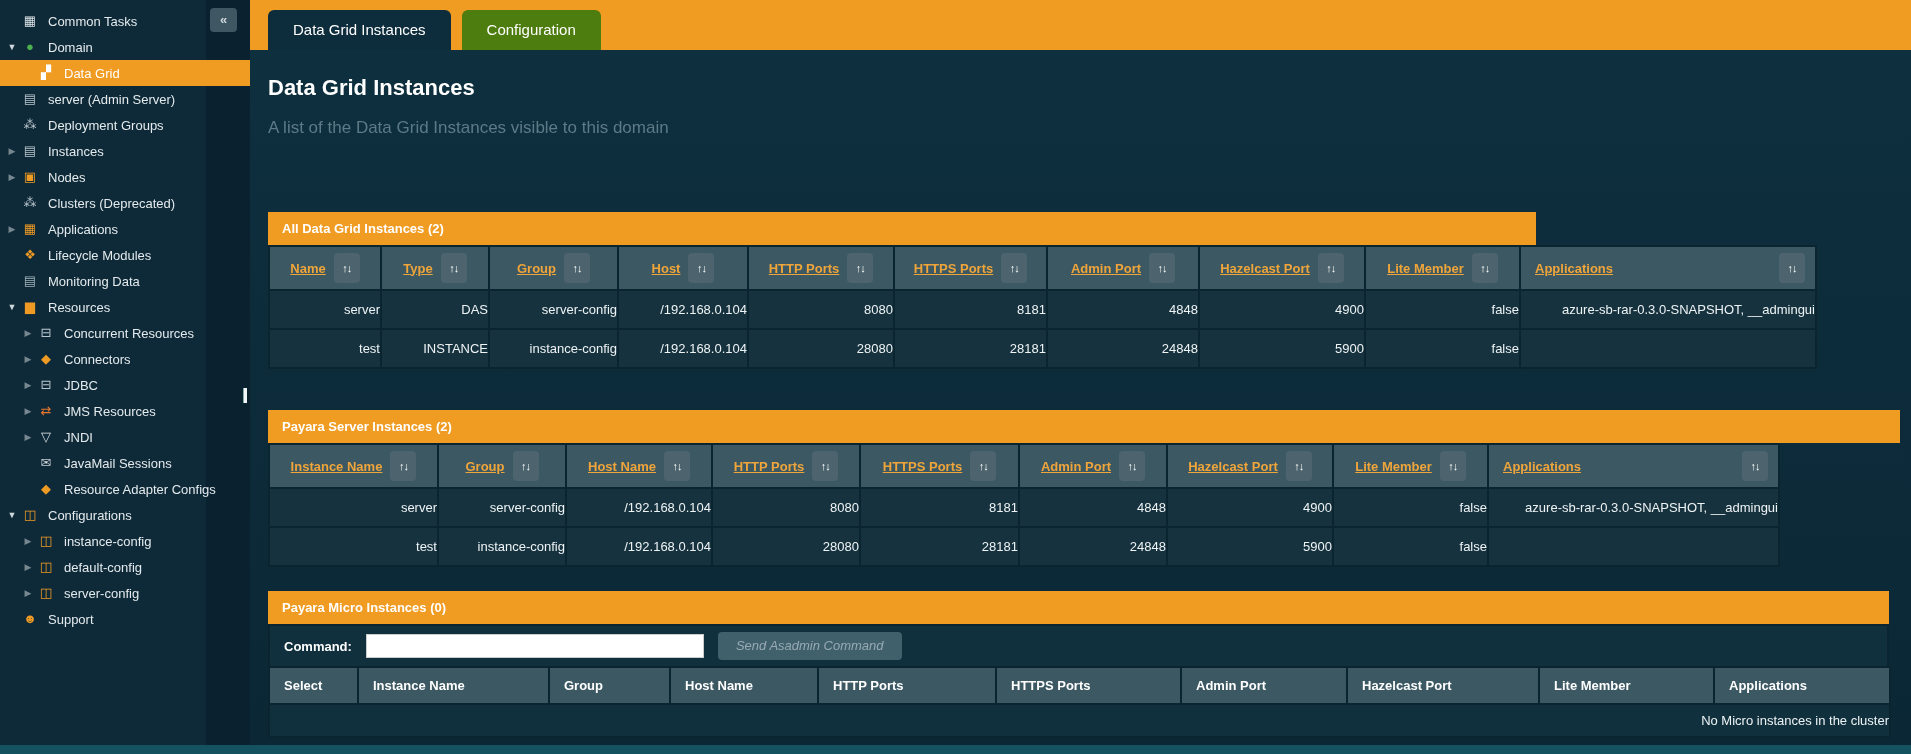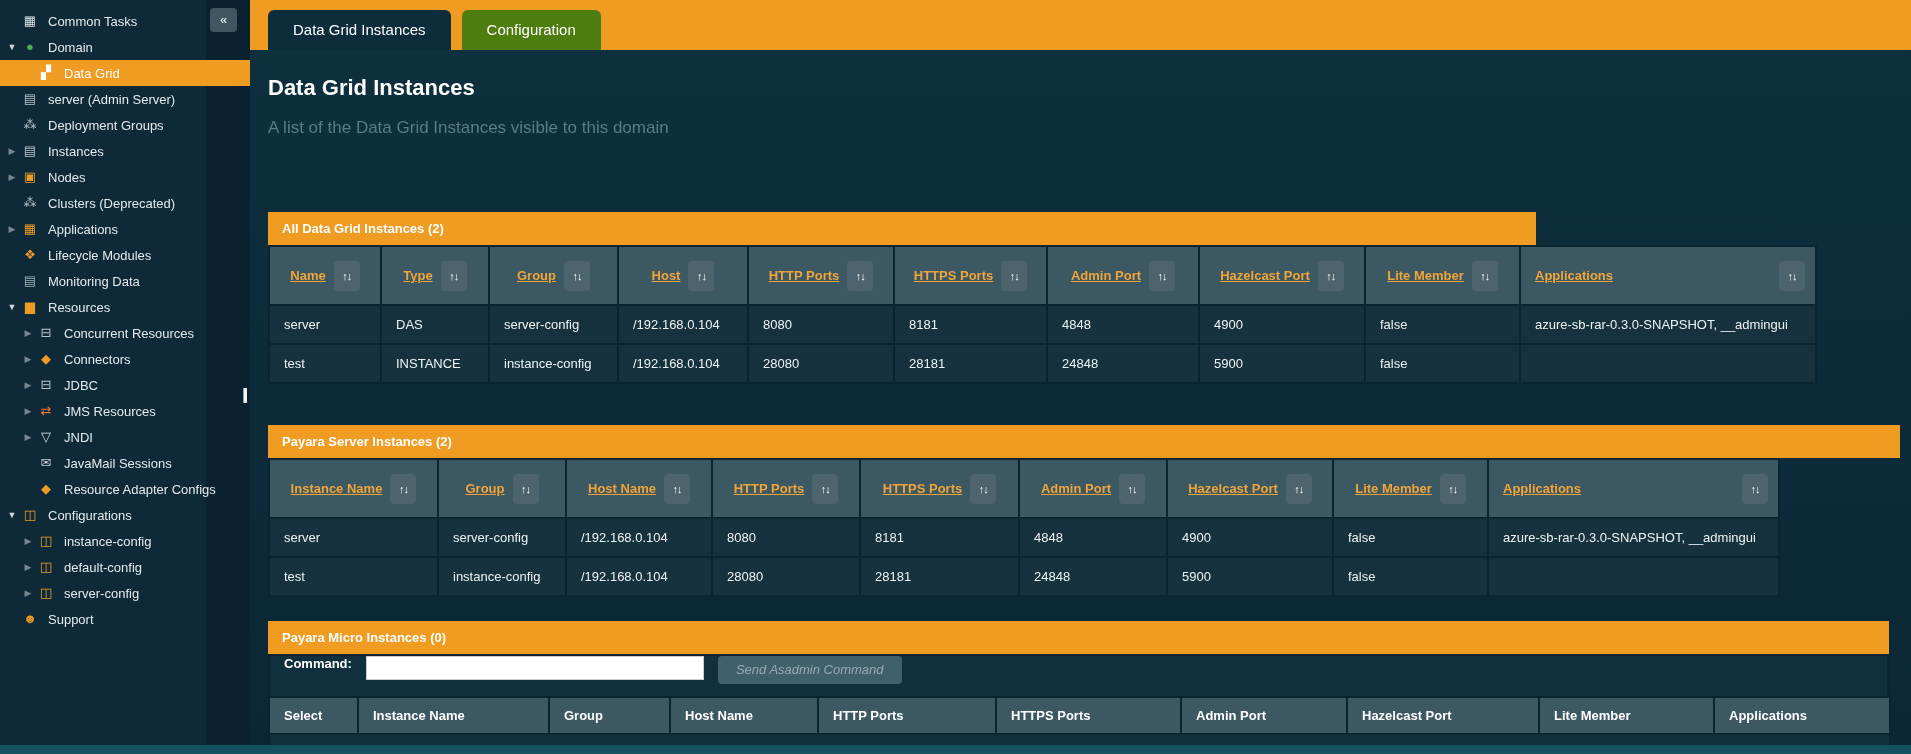--- a/index.html
+++ b/index.html
@@ -39,32 +39,32 @@
   .page-subtitle { margin-top:17px; font-size:17px; color:#5d7a87; }
 
   .section { margin-top:41px; }
   .section.first { margin-top:74px; }
   .section.micro { margin-top:24px; }
   .sec-header { height:33px; line-height:33px; background:#f09b22; color:#ffffff;
     font-size:13px; font-weight:bold; padding-left:14px; }
 
   table { border-collapse:collapse; table-layout:fixed; }
   th,td { border:2px solid #0a2430; overflow:hidden; white-space:nowrap; }
-  th { background:#3c5863; height:59px; font-size:13px; }
-  td { background:#16323f; height:39px; color:#eef3f4; font-size:13px; padding-left:14px; text-align:left; }
+  th { background:#3c5863; height:44px; font-size:13px; }
+  td { background:#16323f; height:39px; color:#eef3f4; font-size:13px; padding-left:14px; text-align:right; }
   .hcell { display:flex; align-items:center; justify-content:center; padding:0 6px; }
   .hcell.spread { justify-content:space-between; padding:0 10px 0 14px; }
   .hlabel { color:#f0a53a; font-weight:bold; text-decoration:underline; cursor:pointer; }
   .sortbtn { display:inline-block; width:26px; height:30px; line-height:30px; margin-left:8px;
     background:#4d646e; border-radius:4px; color:#ffffff; font-size:11px; text-align:center;
     letter-spacing:-1px; cursor:pointer; flex:0 0 26px; }
   .micro-table th { height:37px; text-align:left; padding-left:14px; color:#ffffff; }
   .micro-table td.emptycell { background:#11303e; height:33px; }
 
-  .command-row { display:flex; align-items:flex-start; height:42px; background:#11303e;
+  .command-row { display:flex; align-items:center; height:42px; background:#11303e;
     border:2px solid #0a2430; border-bottom:none; }
   .command-label { font-size:13px; font-weight:bold; color:#ffffff; padding-left:14px; }
   .command-input { margin-left:14px; width:338px; height:24px; background:#ffffff;
     border:1px solid #cccccc; font-size:13px; padding:0 5px; }
   .send-btn { margin-left:14px; height:28px; line-height:28px; padding:0 18px; background:#40606c;
     border-radius:4px; color:#97aab3; font-size:13px; font-style:italic; cursor:default; }
 
   .bottom-strip { position:absolute; left:0; bottom:0; width:1911px; height:9px; background:#14525f; z-index:5; }
 </style>
 </head>

